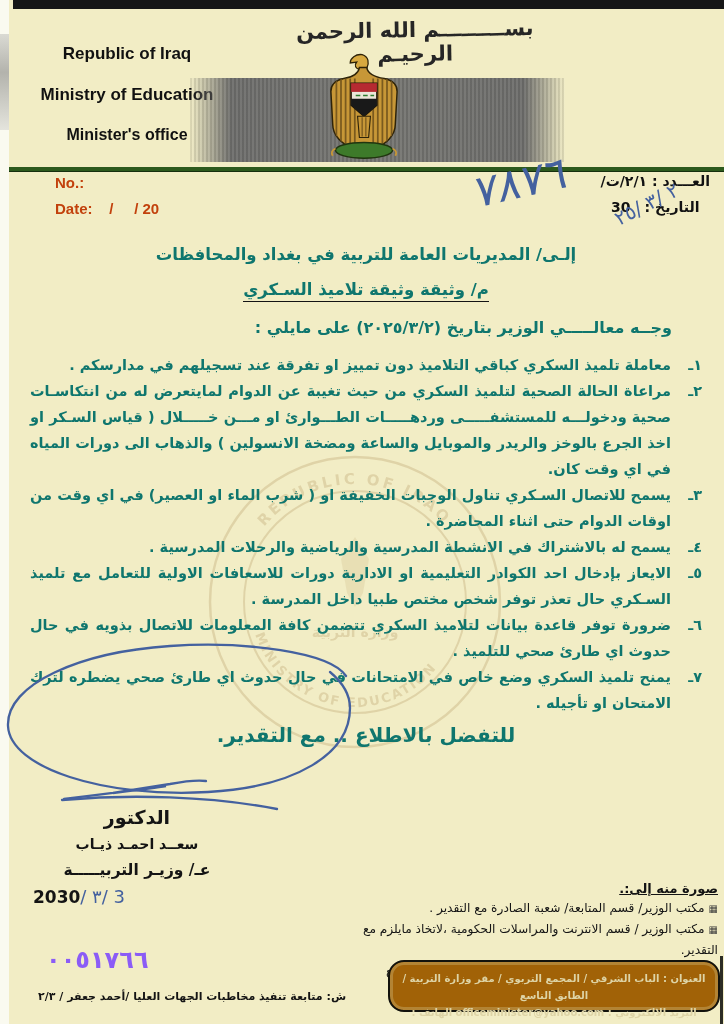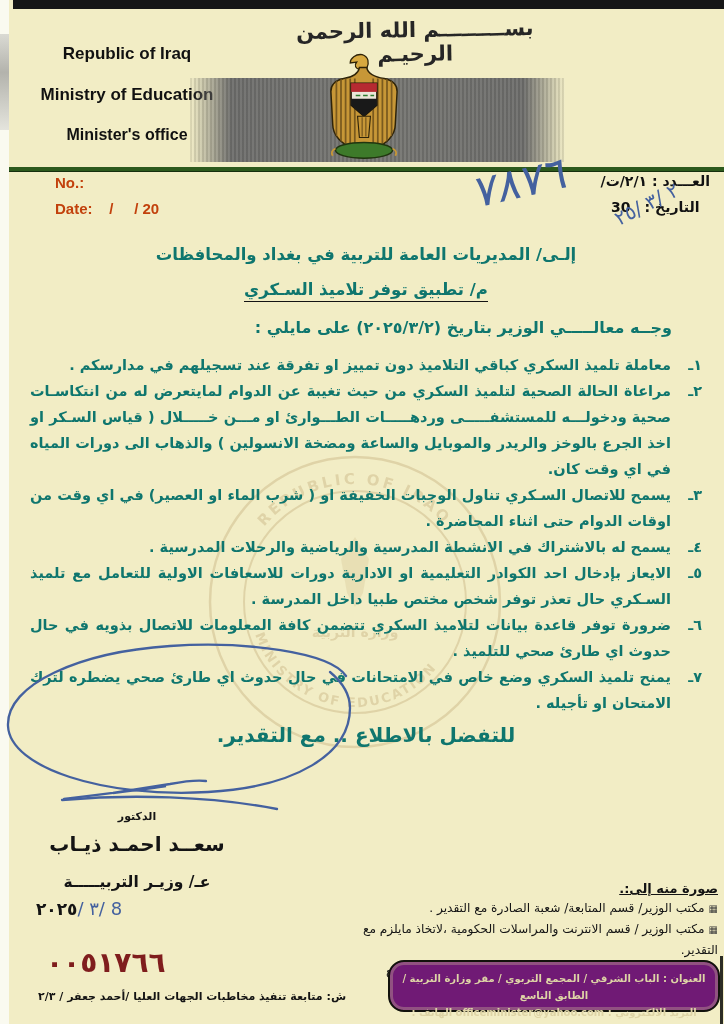--- a/index.html
+++ b/index.html
@@ -47,36 +47,36 @@
   .subject span{border-bottom:1.6px solid #141414;padding-bottom:2px;}
   .intro{text-align:right;font-size:16px;font-weight:bold;margin-top:19px;padding-left:4px;padding-right:30px;}
   .items{margin-top:15px;}
   .item{display:flex;gap:9px;font-size:14.5px;font-weight:bold;line-height:26px;}
   .item .num{flex:0 0 22px;text-align:right;}
   .item .txt{flex:1;text-align:justify;}
   .closing{text-align:center;font-size:20px;font-weight:bold;margin-top:7px;}
   
   .sig{position:absolute;left:28px;top:803px;width:218px;direction:rtl;text-align:center;
     font-weight:bold;color:#141414;}
-  .sig .t{font-size:11px;line-height:28px;}
-  .sig .n{font-size:20px;line-height:26px;}
-  .sig .r{font-size:15.5px;line-height:26px;margin-top:12px;}
+  .sig .t{font-size:19px;line-height:28px;}
+  .sig .n{font-size:14px;line-height:26px;}
+  .sig .r{font-size:15.5px;line-height:26px;}
   .sig .d{font-size:17px;line-height:28px;transform:translateX(-58px);}
   .sig .d .hand{font-size:18px;}
   
   .copies{position:absolute;left:356px;right:6px;top:881px;direction:rtl;text-align:right;color:#141414;}
   .copies .title{font-size:13px;font-weight:bold;text-decoration:underline;margin-bottom:2px;}
   .copies .c-item{font-size:12.2px;font-weight:normal;line-height:21px;}
   .copies .blt{font-size:10px;color:#3a3a3a;margin-left:4px;}
   
-  .serial{position:absolute;left:46px;top:946px;font-size:28px;font-weight:bold;
-    letter-spacing:8px;color:#7f1d1d;}
+  .serial{position:absolute;left:46px;top:946px;font-size:24px;font-weight:bold;
+    letter-spacing:8px;color:#8b5cf6;}
   .note{position:absolute;left:38px;top:990px;direction:rtl;font-size:11px;font-weight:bold;color:#141414;}
   .addrbox{position:absolute;left:388px;top:960px;width:332px;height:52px;box-sizing:border-box;
-    background:#701a75;border:2px solid #12120c;border-radius:16px;
+    background:#a16207;border:2px solid #12120c;border-radius:16px;
     box-shadow:inset 0 0 0 3px rgba(222,212,160,.30);
     color:#ded4a6;direction:rtl;text-align:center;font-size:10px;font-weight:bold;
     padding-top:8px;line-height:17px;}
   
   .stamp{position:absolute;left:205px;top:452px;width:300px;height:300px;opacity:.42;pointer-events:none;}
   .pen{position:absolute;left:0;top:0;width:724px;height:1024px;pointer-events:none;}
 </style>
 </head>
 <body>
 
@@ -153,21 +153,21 @@
     </text>
     <text font-size="13" font-weight="bold" fill="#c6b07e" letter-spacing="2">
       <textPath href="#arcB" startOffset="10%">MINISTRY OF EDUCATION</textPath>
     </text>
     <path d="M150 85 l-14 22 l6 34 l8 14 l8 -14 l6 -34 Z" fill="#c6b07e" opacity=".55"></path>
     <text x="150" y="185" font-size="14" font-weight="bold" fill="#c6b07e" text-anchor="middle">وزارة التربية</text>
   </svg>
 
   <div class="body">
     <div class="to-line">إلـى/ المديريات العامة للتربية في بغداد والمحافظات</div>
-    <div class="subject"><span>م/ تطبيق توفر تلاميذ السـكري</span></div>
+    <div class="subject"><span>م/ وثيقة وثيقة تلاميذ السـكري</span></div>
     <div class="intro">وجــه معالـــــي الوزير بتاريخ (٢٠٢٥/٣/٢) على مايلي :</div>
     <div class="items">
       <div class="item">
           <span class="num">١ـ</span>
           <span class="txt">معاملة تلميذ السكري كباقي التلاميذ دون تمييز او تفرقة عند تسجيلهم في مدارسكم .</span>
         </div>
       <div class="item">
           <span class="num">٢ـ</span>
           <span class="txt">مراعاة الحالة الصحية لتلميذ السكري  من حيث تغيبة عن الدوام لمايتعرض له من انتكاسـات صحية ودخولـــه للمستشفـــــى وردهـــــات الطـــوارئ او مـــن خـــــلال ( قياس السـكر او اخذ الجرع بالوخز والريدر والموبايل والساعة ومضخة الانسولين ) والذهاب الى دورات المياه في اي وقت كان.</span>
         </div>
@@ -200,21 +200,21 @@
       <path d="M346 676 C330 652 246 641 170 646 C80 652 6 684 8 726 C10 768 104 798 208 792 C296 787 350 754 350 708 C350 694 342 682 330 672"></path>
       <path d="M64 799 C110 793 148 789 166 786 L113 793 L170 784 C186 781 198 780 206 781"></path>
       <path d="M62 800 C130 794 210 796 277 809"></path>
     </g>
   </svg>
 
   <div class="sig">
     <div class="t">الدكتور</div>
     <div class="n">سعــد احمـد ذيـاب</div>
     <div class="r">عـ/ وزيـر التربيـــــة</div>
-    <div class="d"><span class="hand">8 /٣ /</span><span>٢٠٢٥</span></div>
+    <div class="d"><span class="hand">3 /٣ /</span><span>2030</span></div>
   </div>
 
   <div class="copies">
     <div class="title">صورة منه إلى:.</div>
     <div class="c-item"><span class="blt">▦</span><span>مكتب الوزير/ قسم المتابعة/ شعبة الصادرة مع  التقدير .</span></div>
     <div class="c-item"><span class="blt">▦</span><span>مكتب الوزير / قسم الانترنت والمراسلات الحكومية ،لاتخاذ مايلزم مع التقدير.</span></div>
     <div class="c-item"><span class="blt">▦</span><span>المديرية العامة للتعليم الاهلي والاجنبي ، لاتخـــــاذ مايلزم مـــــع التقدير.</span></div>
   </div>
 
   <div class="serial">٠٠٥١٧٦٦</div>

